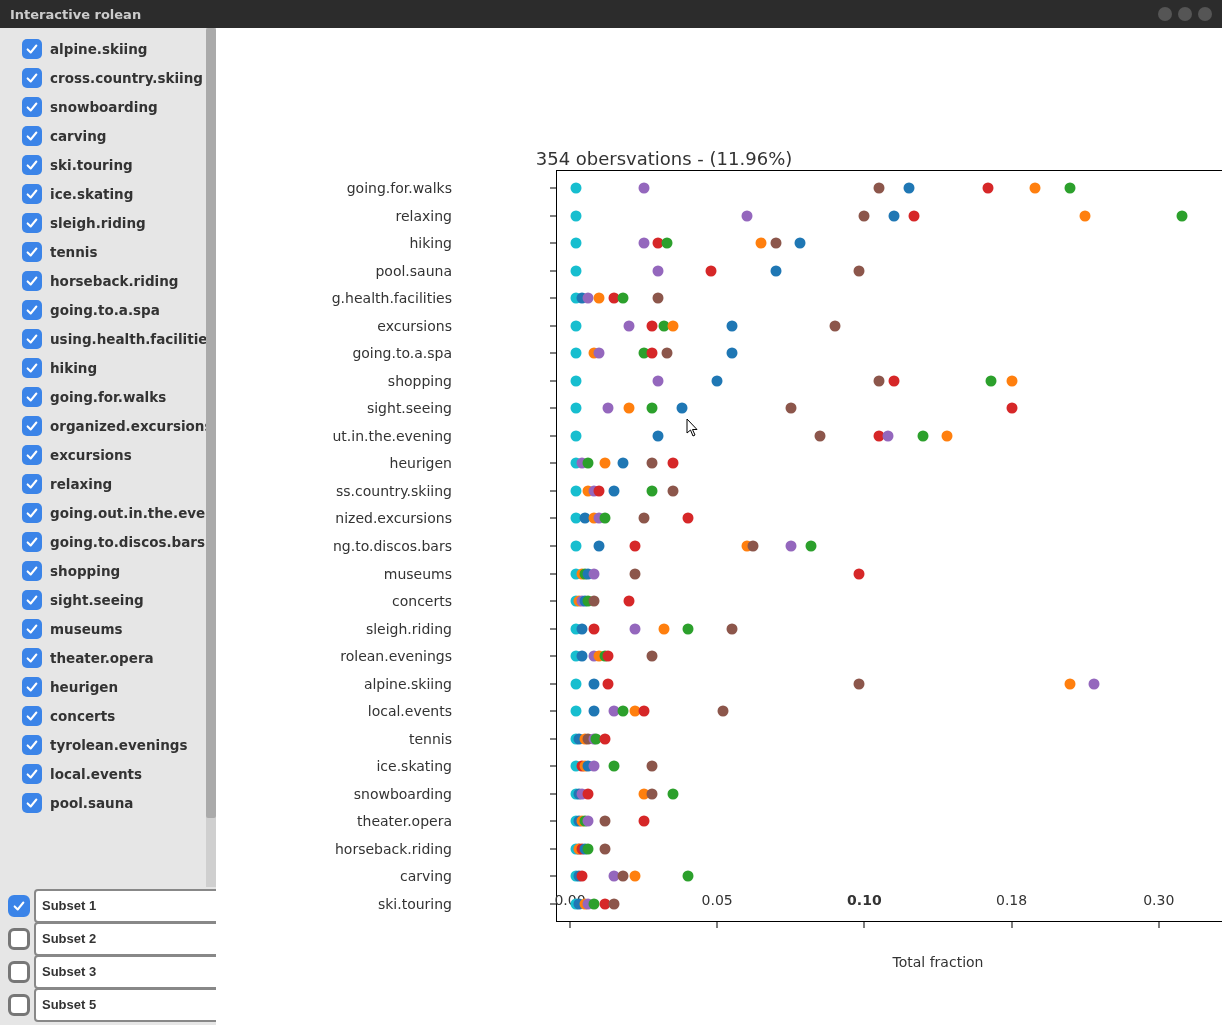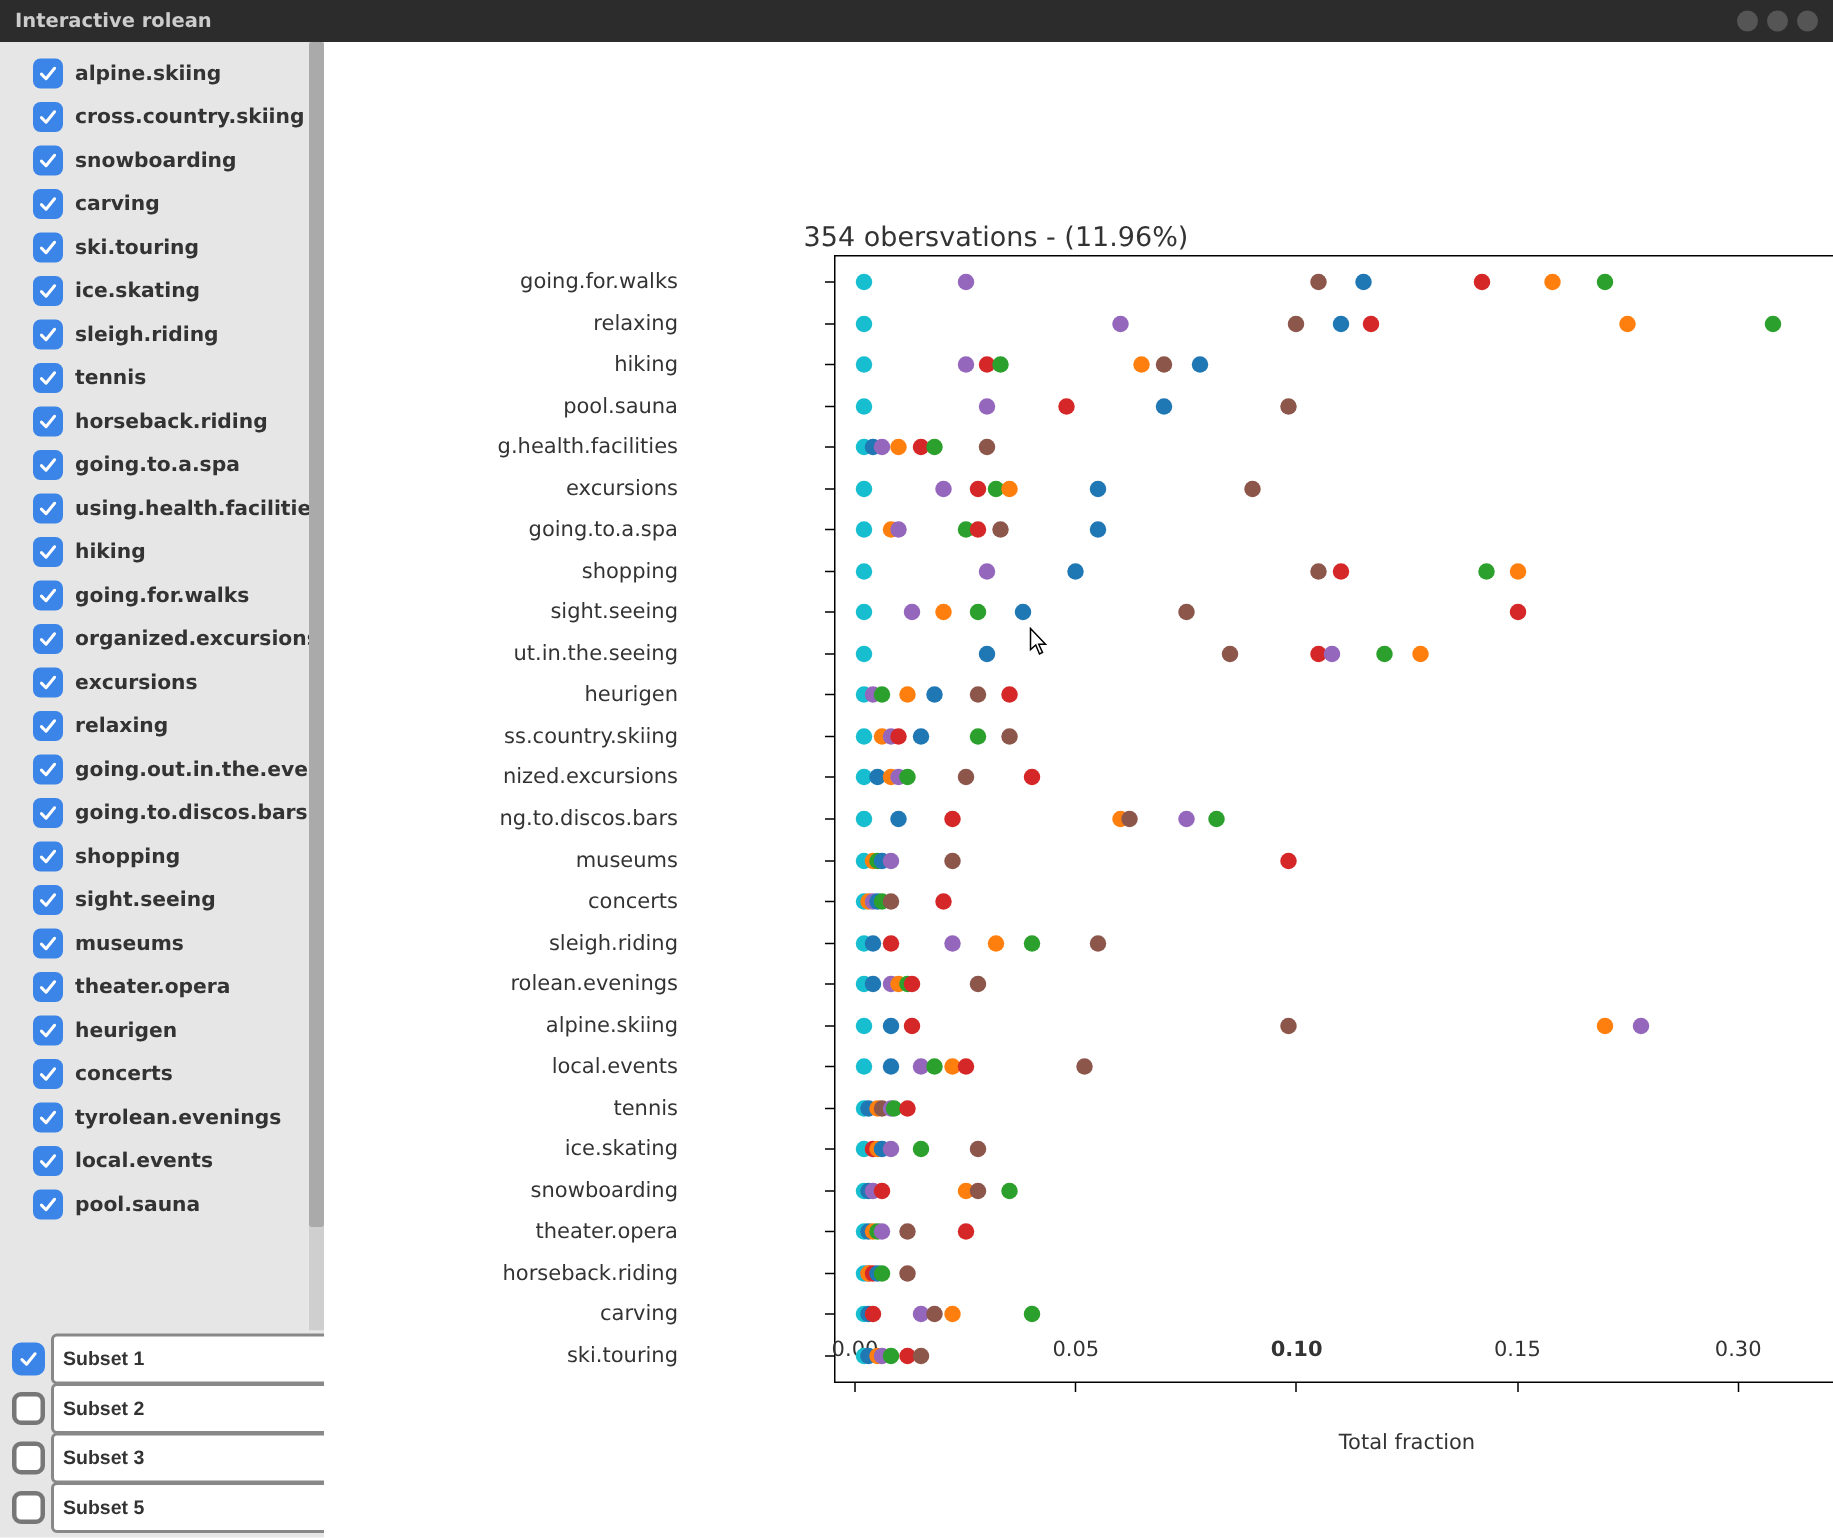--- a/index.html
+++ b/index.html
@@ -315,21 +315,21 @@
         <div class="ytick" style="top: 270.154px;">g.health.facilities</div>
         <div class="ytick-mark" style="top: 270.154px; left: 334px;"></div>
         <div class="ytick" style="top: 297.692px;">excursions</div>
         <div class="ytick-mark" style="top: 297.692px; left: 334px;"></div>
         <div class="ytick" style="top: 325.231px;">going.to.a.spa</div>
         <div class="ytick-mark" style="top: 325.231px; left: 334px;"></div>
         <div class="ytick" style="top: 352.769px;">shopping</div>
         <div class="ytick-mark" style="top: 352.769px; left: 334px;"></div>
         <div class="ytick" style="top: 380.308px;">sight.seeing</div>
         <div class="ytick-mark" style="top: 380.308px; left: 334px;"></div>
-        <div class="ytick" style="top: 407.846px;">ut.in.the.seeing</div>
+        <div class="ytick" style="top: 407.846px;">ut.in.the.evening</div>
         <div class="ytick-mark" style="top: 407.846px; left: 334px;"></div>
         <div class="ytick" style="top: 435.385px;">heurigen</div>
         <div class="ytick-mark" style="top: 435.385px; left: 334px;"></div>
         <div class="ytick" style="top: 462.923px;">ss.country.skiing</div>
         <div class="ytick-mark" style="top: 462.923px; left: 334px;"></div>
         <div class="ytick" style="top: 490.462px;">nized.excursions</div>
         <div class="ytick-mark" style="top: 490.462px; left: 334px;"></div>
         <div class="ytick" style="top: 518px;">ng.to.discos.bars</div>
         <div class="ytick-mark" style="top: 518px; left: 334px;"></div>
         <div class="ytick" style="top: 545.538px;">museums</div>
@@ -358,21 +358,21 @@
         <div class="ytick-mark" style="top: 848.462px; left: 334px;"></div>
         <div class="ytick" style="top: 876px;">ski.touring</div>
         <div class="ytick-mark" style="top: 876px; left: 334px;"></div>
         <div class="xtick-mark" style="left: 354px;"></div>
         <div class="xtick-label" style="left: 354px;">0.00</div>
         <div class="xtick-mark" style="left: 501.2px;"></div>
         <div class="xtick-label" style="left: 501.2px;">0.05</div>
         <div class="xtick-mark" style="left: 648.4px;"></div>
         <div class="xtick-label" style="left: 648.4px; font-weight: bold;">0.10</div>
         <div class="xtick-mark" style="left: 795.6px;"></div>
-        <div class="xtick-label" style="left: 795.6px;">0.15</div>
+        <div class="xtick-label" style="left: 795.6px;">0.18</div>
         <div class="xtick-mark" style="left: 942.8px;"></div>
         <div class="xtick-label" style="left: 942.8px;">0.30</div>
         <div class="dot" style="left: 359.888px; top: 160px; background: rgb(23, 190, 207);"></div>
         <div class="dot" style="left: 427.6px; top: 160px; background: rgb(148, 103, 189);"></div>
         <div class="dot" style="left: 663.12px; top: 160px; background: rgb(140, 86, 75);"></div>
         <div class="dot" style="left: 692.56px; top: 160px; background: rgb(31, 119, 180);"></div>
         <div class="dot" style="left: 772.048px; top: 160px; background: rgb(214, 39, 40);"></div>
         <div class="dot" style="left: 819.152px; top: 160px; background: rgb(255, 127, 14);"></div>
         <div class="dot" style="left: 854.48px; top: 160px; background: rgb(44, 160, 44);"></div>
         <div class="dot" style="left: 359.888px; top: 187.538px; background: rgb(23, 190, 207);"></div>

